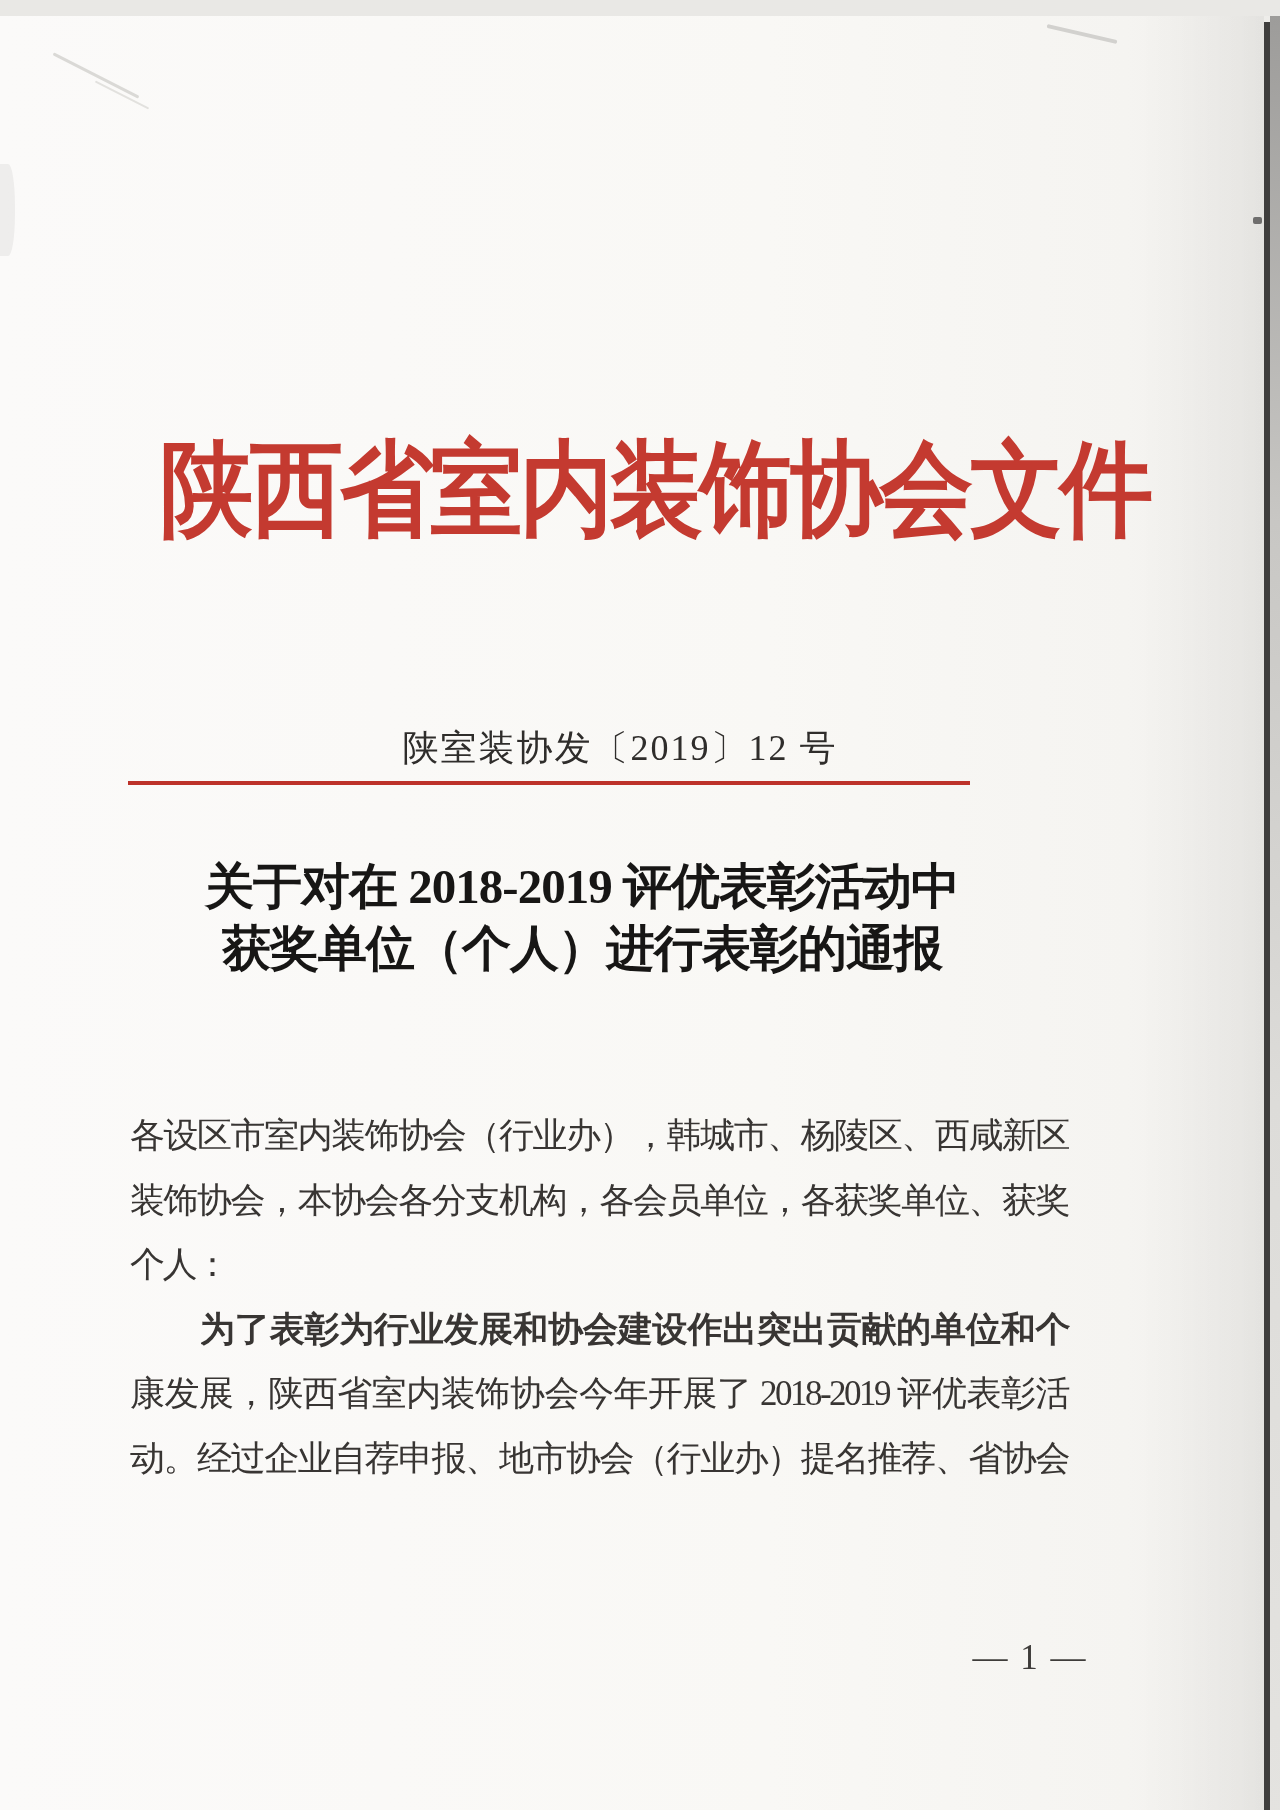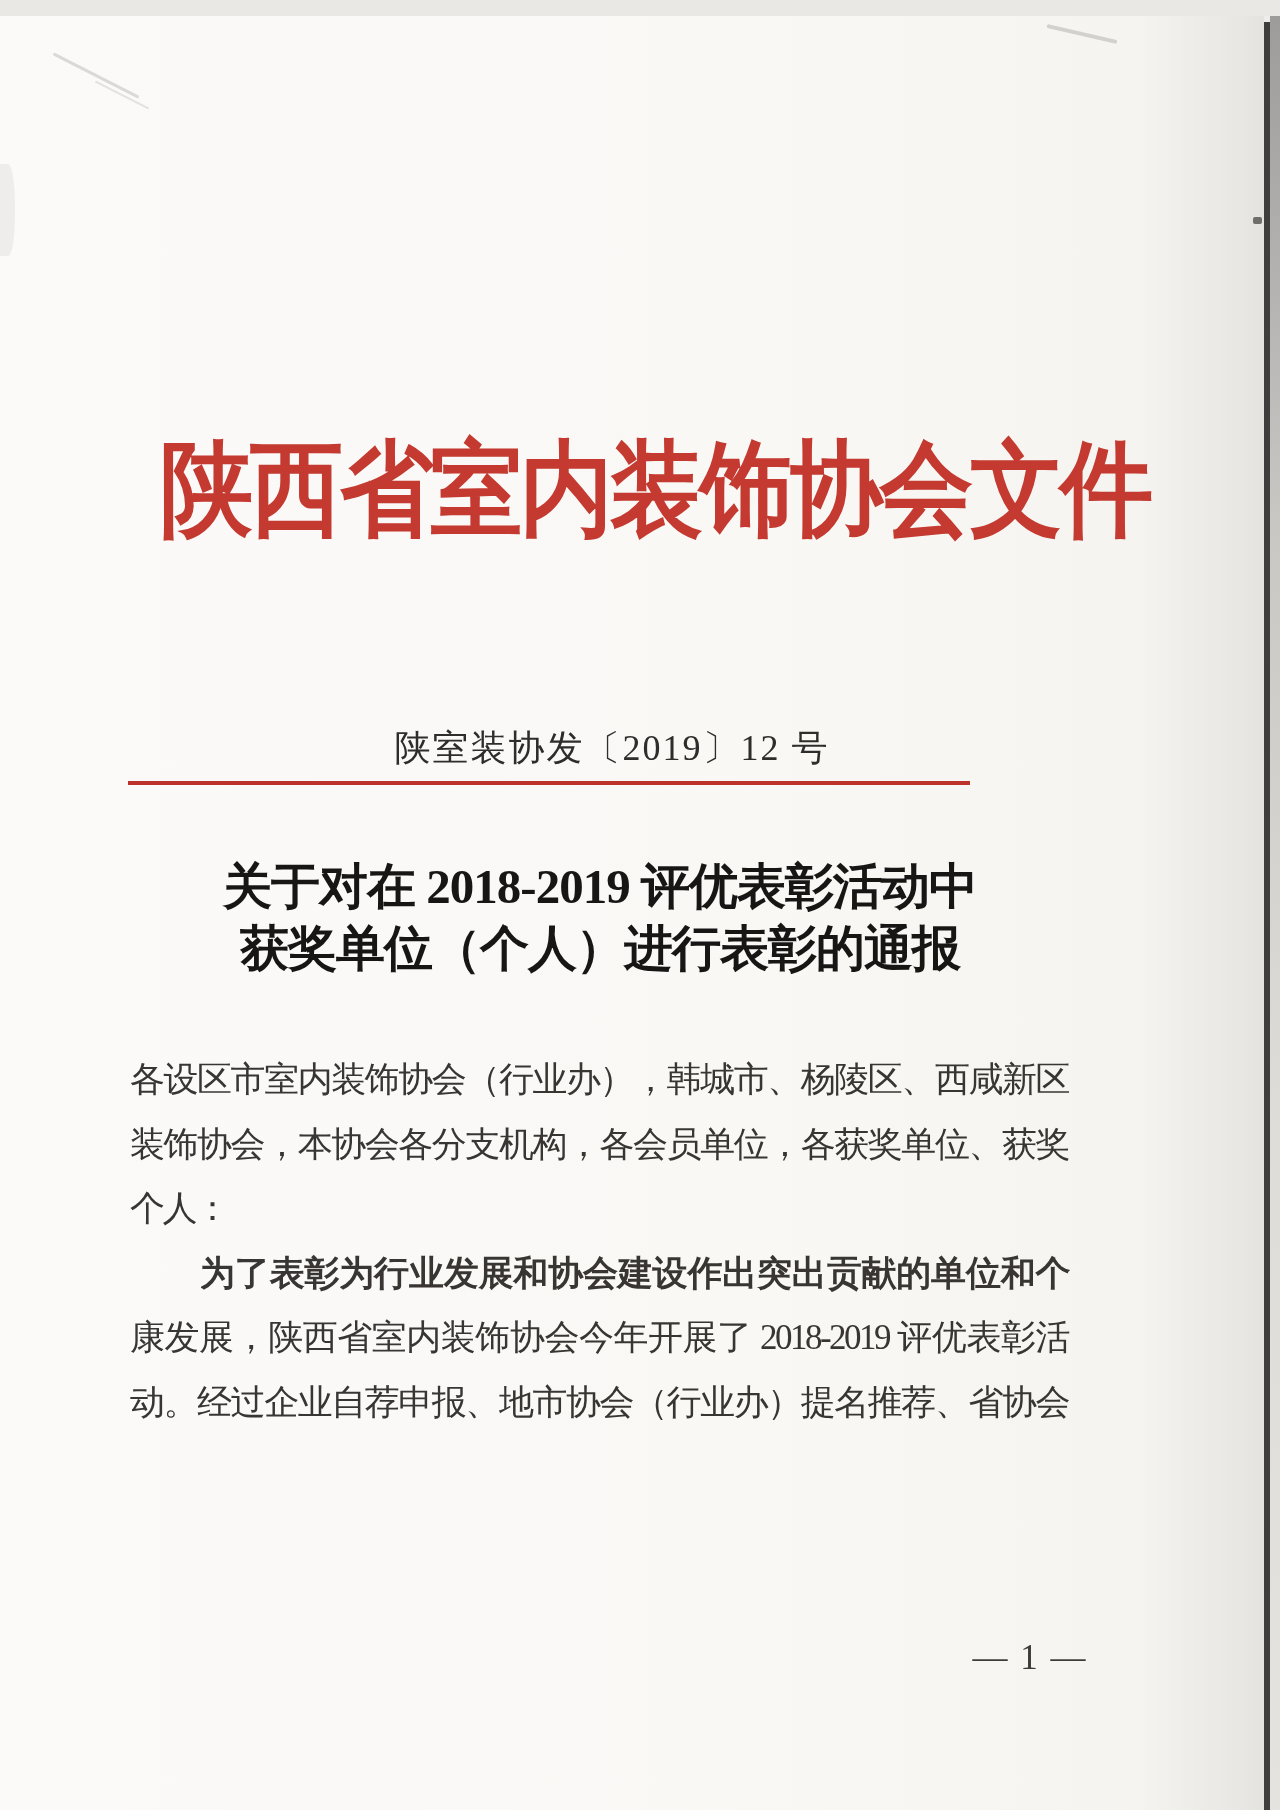--- a/index.html
+++ b/index.html
@@ -31,35 +31,35 @@
   
   .red-header{
     position:absolute;left:160px;top:404px;width:980px;height:120px;
     color:#c43a30;
     font-size:93px;font-weight:700;
     letter-spacing:-3px;
     white-space:nowrap;text-align:center;
     transform:scale(1.0,1.12);transform-origin:center top;
   }
   .doc-number{
-    position:absolute;left:132px;top:708px;width:960px;
+    position:absolute;left:140px;top:708px;width:960px;
     color:#2f2d2b;font-size:36px;letter-spacing:2px;text-align:center;white-space:nowrap;
   }
   .red-rule{position:absolute;left:128px;top:765px;width:842px;height:4px;background:#bd322a;}
 
   
   .doc-title{
-    position:absolute;left:130px;top:840px;width:940px;
+    position:absolute;left:112px;top:840px;width:940px;
     color:#171615;font-size:49px;font-weight:700;letter-spacing:-1px;
     line-height:62px;text-align:center;white-space:nowrap;
   }
 
   
   .body-block{
-    position:absolute;left:130px;top:1032px;width:938px;
+    position:absolute;left:130px;top:1088px;width:938px;
     color:#383533;font-size:35px;letter-spacing:-2.5px;
     line-height:64.5px;
   }
   .bline{height:64.5px;overflow:visible;white-space:nowrap;}
   .jline{white-space:normal;text-align:justify;text-align-last:justify;}
   .indent{padding-left:70px;font-weight:bold;}
 
   
   .page-number{
     position:absolute;left:945px;top:1622px;width:170px;

